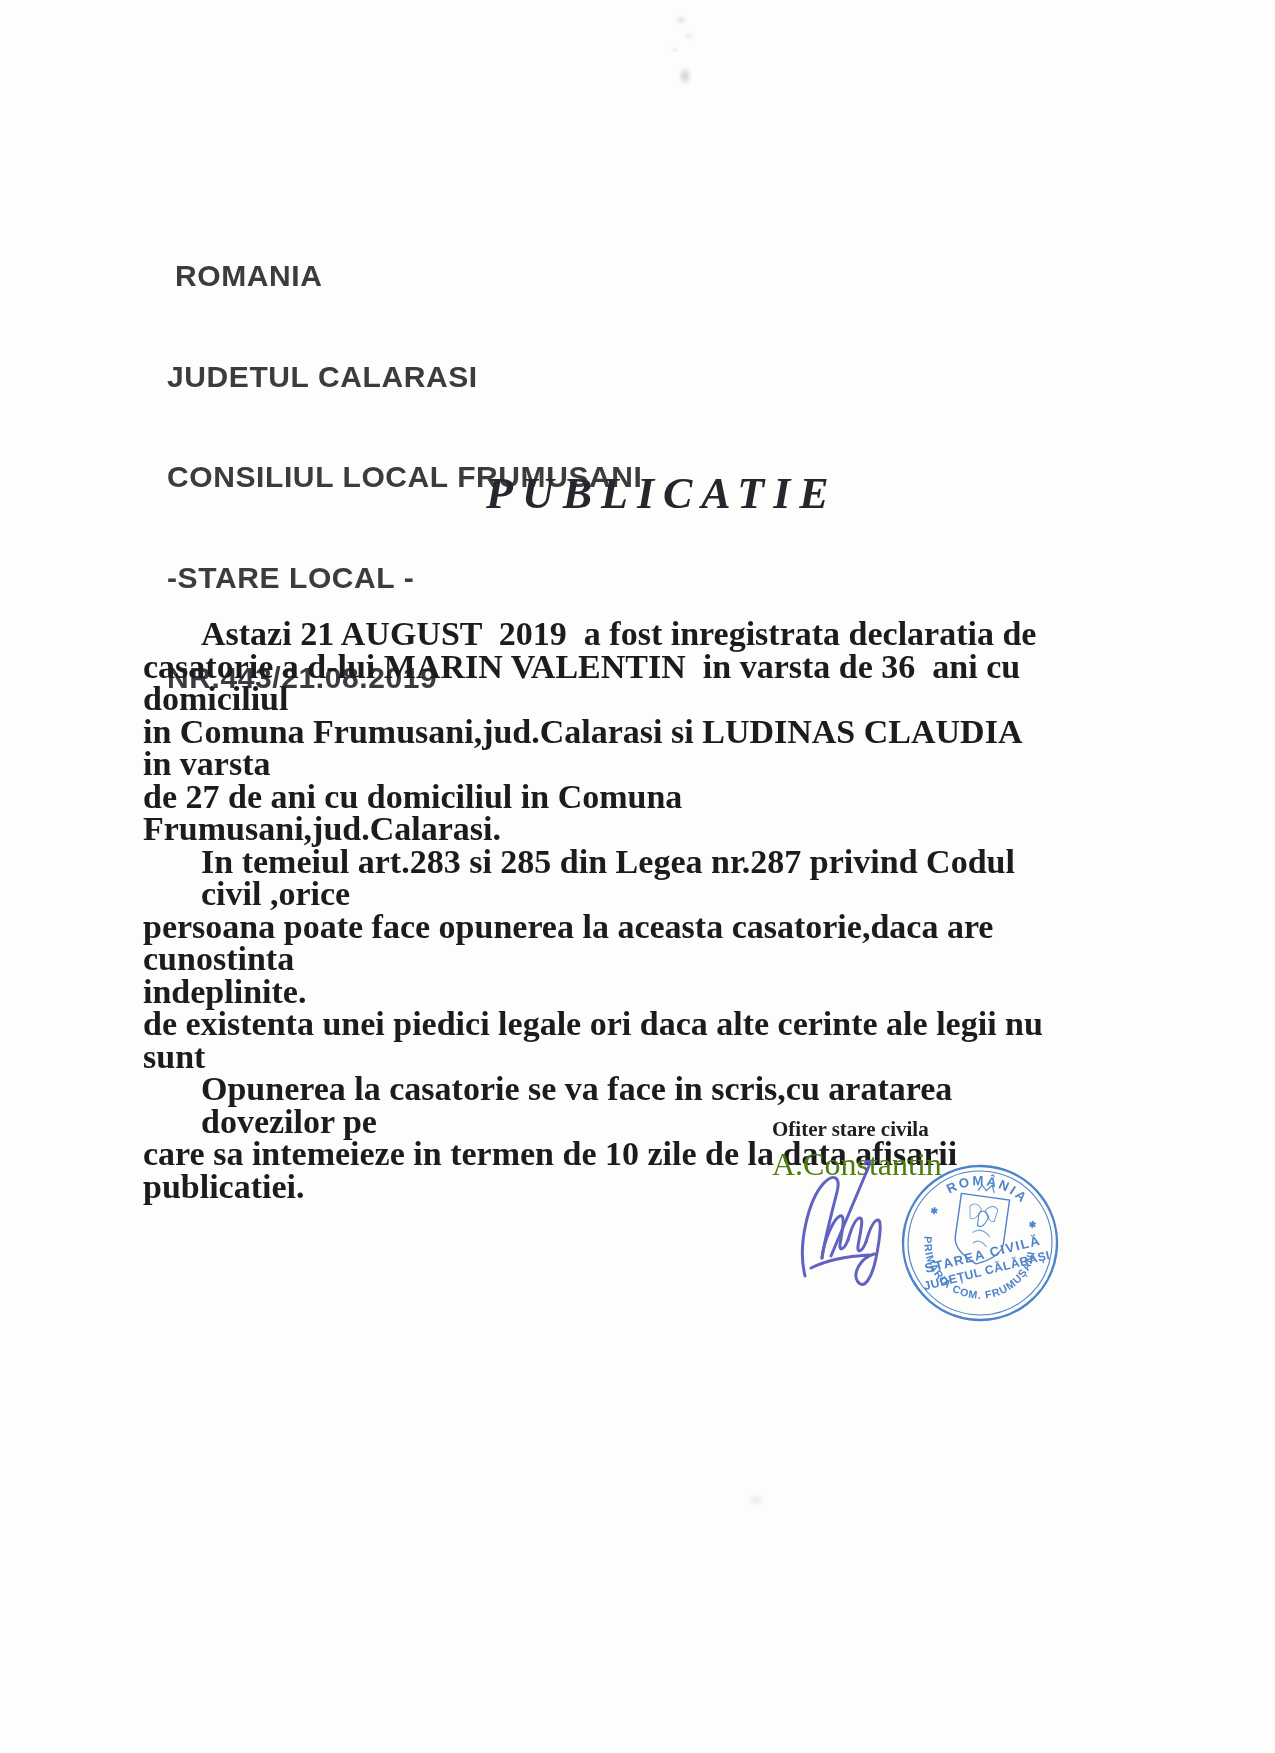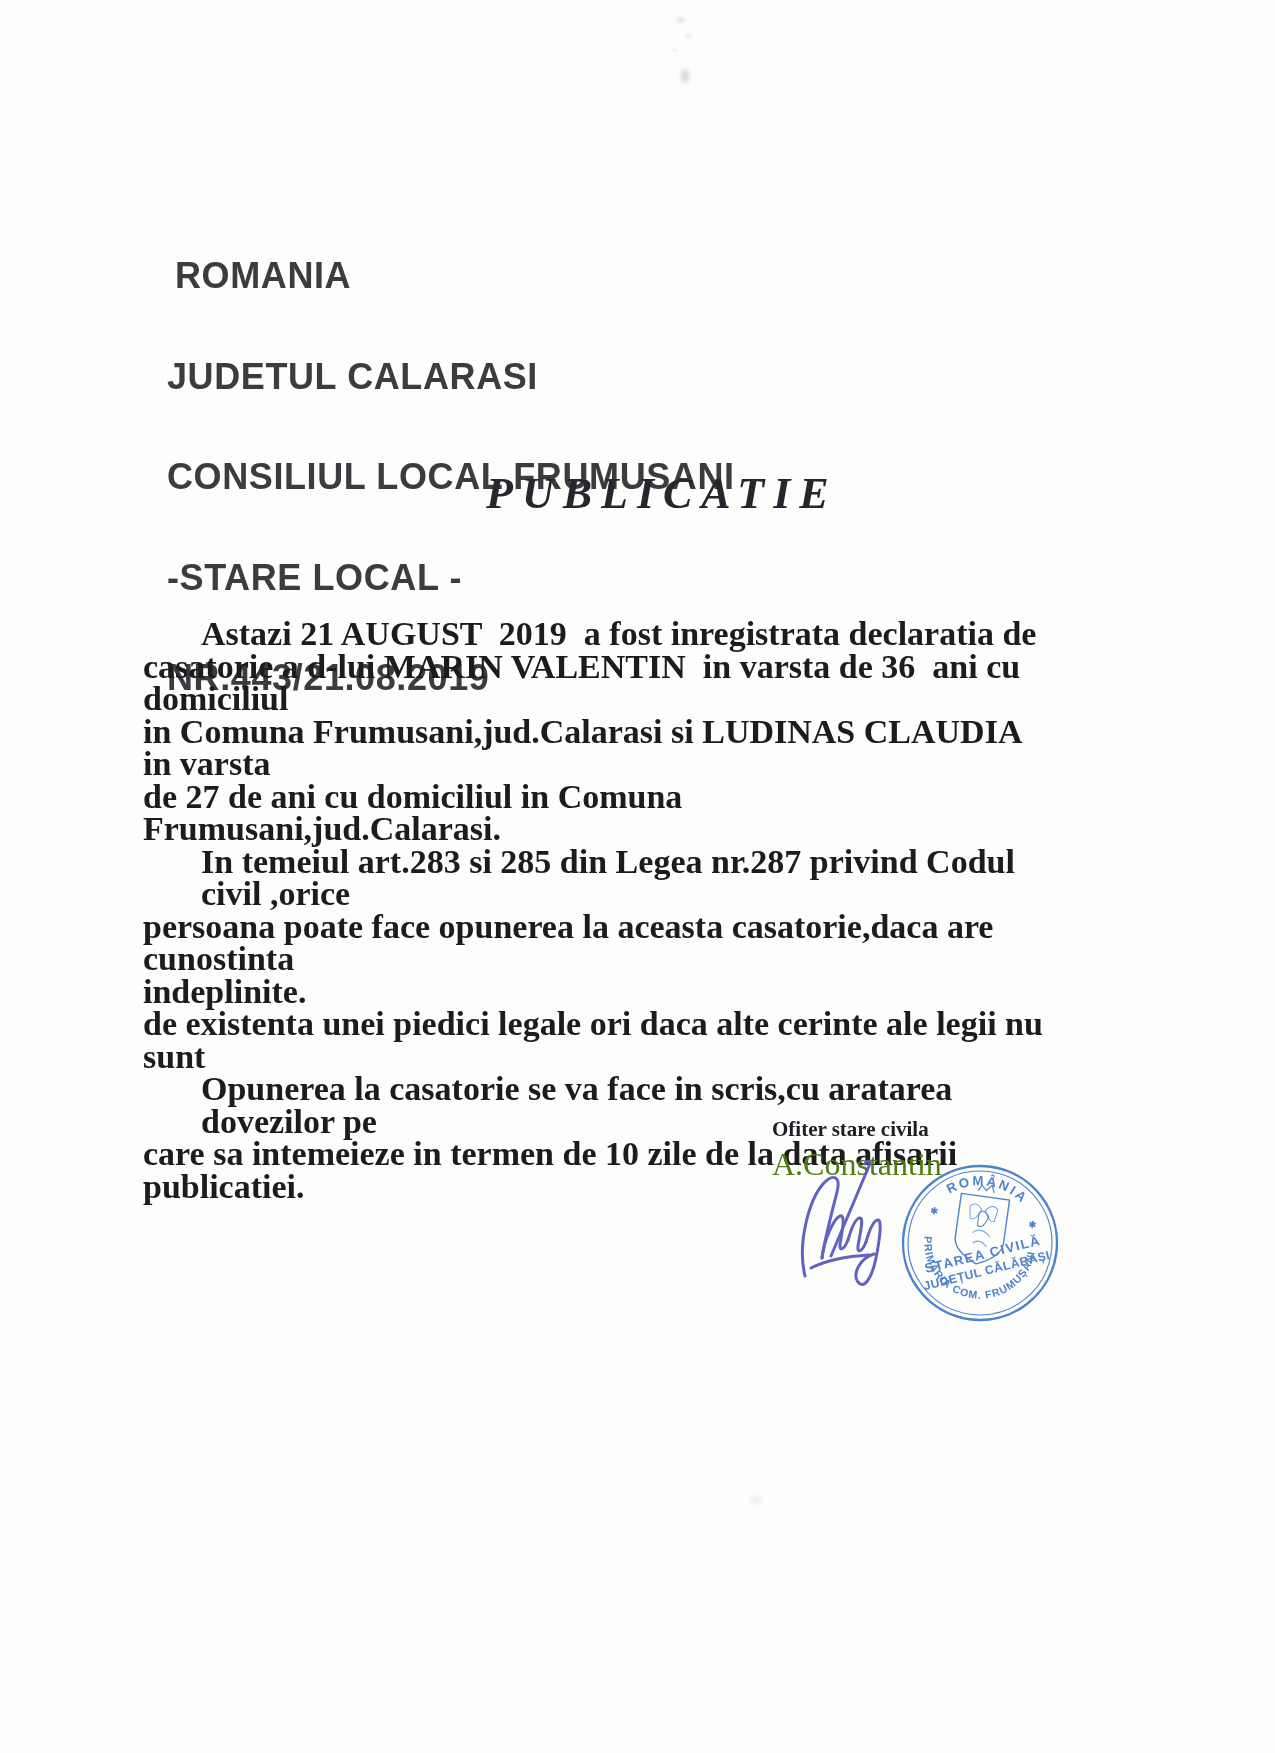--- a/index.html
+++ b/index.html
@@ -9,21 +9,21 @@
     margin:0 auto;
     background:#fdfdfc;
     overflow:hidden;
     font-family:"Liberation Serif", serif;
   }
   
   .header-block{
     position:absolute;left:167px;top:192px;
     font-family:"Liberation Sans", sans-serif;
     font-weight:bold;
-    font-size:36px;line-height:33.5px;
+    font-size:30px;line-height:33.5px;
     letter-spacing:0.6px;
     color:#3b3b40;
     white-space:pre;
   }
   .header-line.first{padding-left:8px;}
   
   .doc-title{
     position:absolute;left:458px;top:468px;
     font-family:"Liberation Serif", serif;
     font-style:italic;font-weight:bold;

